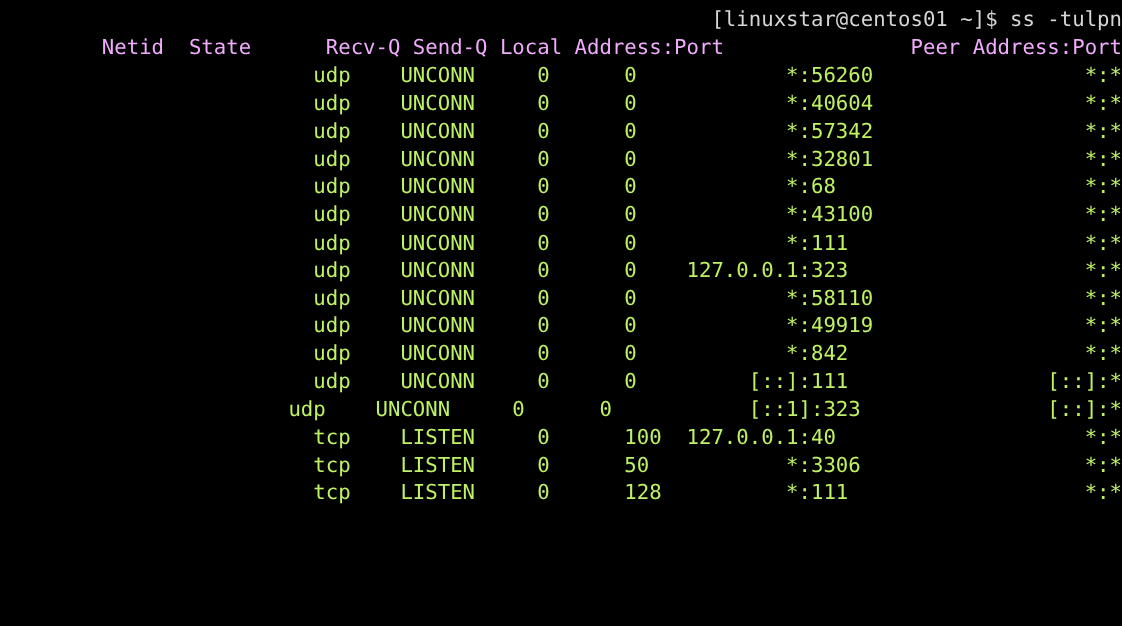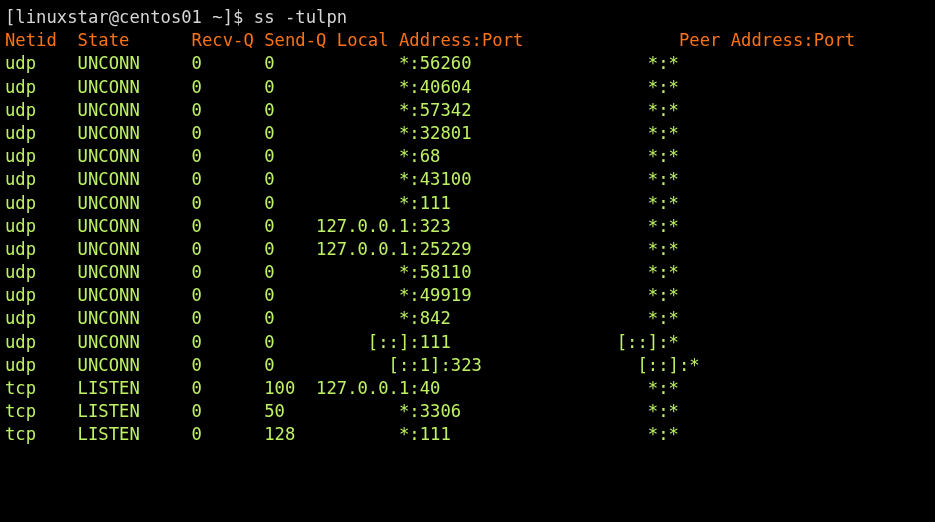--- a/index.html
+++ b/index.html
@@ -19,32 +19,33 @@
     height: 522px;
     background: #000000;
     color: #d6d6d6;
     font-family: "DejaVu Sans Mono", "Liberation Mono", monospace;
     font-size: 17.2px;
     line-height: 23.2px;
     padding: 6px 0 0 5px;
     box-sizing: border-box;
     position: relative;
     overflow: hidden;
+    text-align: right;
   }
   .term-line {
     white-space: pre;
     display: block;
     letter-spacing: 0.02px;
     height: 23.2px;
   }
   .prompt-line {
     color: #d6d6d6;
   }
   .header-line {
-    color: #f97316;
+    color: #f0abfc;
   }
   .data-line {
     color: #bef264;
   }
 </style>
 </head>
 <body>
 
 <div id="terminal">
 
@@ -54,21 +55,20 @@
 
   <div id="rows-container">
       <div class="term-line data-line">udp    UNCONN     0      0            *:56260                 *:*</div>
       <div class="term-line data-line">udp    UNCONN     0      0            *:40604                 *:*</div>
       <div class="term-line data-line">udp    UNCONN     0      0            *:57342                 *:*</div>
       <div class="term-line data-line">udp    UNCONN     0      0            *:32801                 *:*</div>
       <div class="term-line data-line">udp    UNCONN     0      0            *:68                    *:*</div>
       <div class="term-line data-line">udp    UNCONN     0      0            *:43100                 *:*</div>
       <div class="term-line data-line">udp    UNCONN     0      0            *:111                   *:*</div>
       <div class="term-line data-line">udp    UNCONN     0      0    127.0.0.1:323                   *:*</div>
-      <div class="term-line data-line">udp    UNCONN     0      0    127.0.0.1:25229                 *:*</div>
       <div class="term-line data-line">udp    UNCONN     0      0            *:58110                 *:*</div>
       <div class="term-line data-line">udp    UNCONN     0      0            *:49919                 *:*</div>
       <div class="term-line data-line">udp    UNCONN     0      0            *:842                   *:*</div>
       <div class="term-line data-line">udp    UNCONN     0      0         [::]:111                [::]:*</div>
       <div class="term-line data-line">udp    UNCONN     0      0           [::1]:323               [::]:*</div>
       <div class="term-line data-line">tcp    LISTEN     0      100  127.0.0.1:40                    *:*</div>
       <div class="term-line data-line">tcp    LISTEN     0      50           *:3306                  *:*</div>
       <div class="term-line data-line">tcp    LISTEN     0      128          *:111                   *:*</div>
     </div>
 

